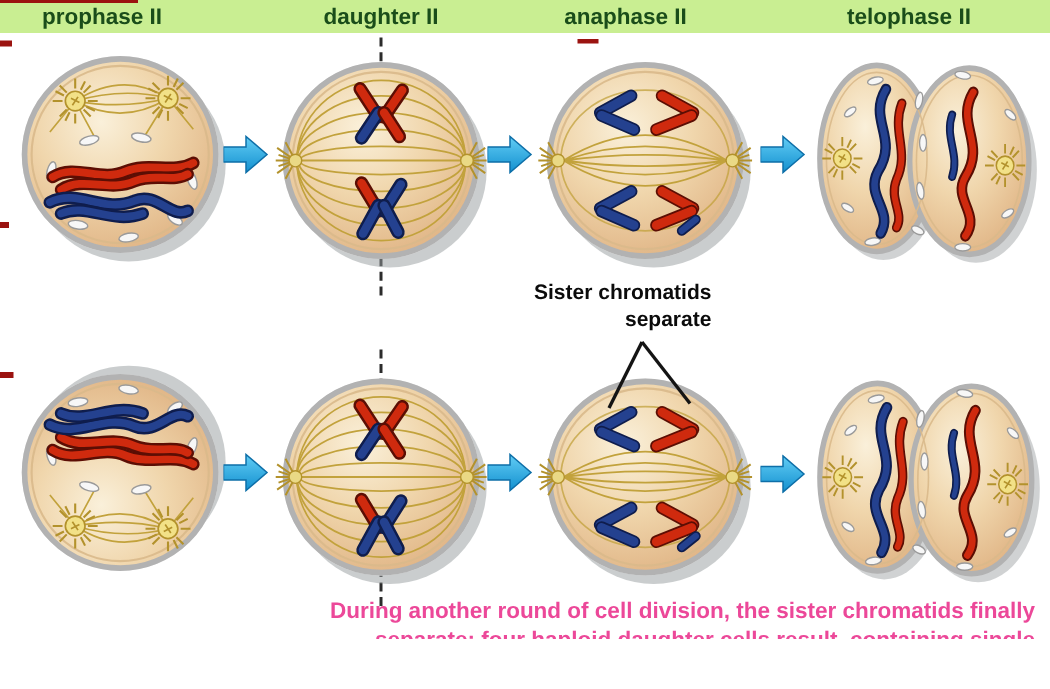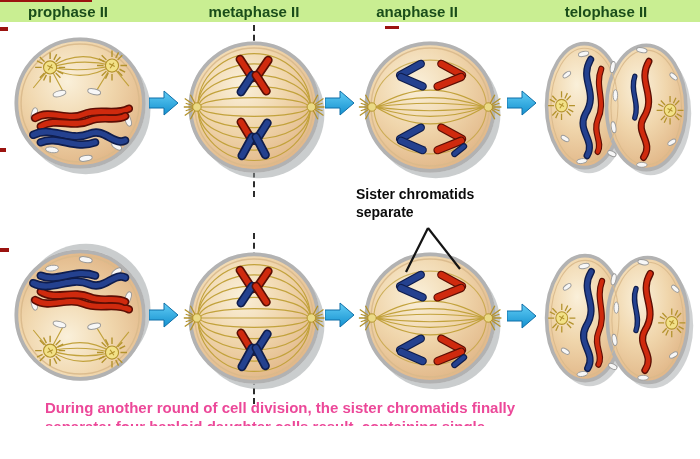--- a/index.html
+++ b/index.html
@@ -1,17 +1,17 @@
 <!DOCTYPE html>
 <html style="--header-bg: #c9ee92; --header-text: #1a4d1a; --arrow-blue: #2aa9e0; --chromosome-red: #cf2a0e; --chromosome-blue: #24418f; --spindle-gold: #c2a23c; --cell-fill: #eccfa2; --cell-ring: #b2b2b2; --artifact-red: #9b1310;"><head>
 <meta charset="utf-8">
 <style>
   html,body{margin:0;padding:0;background:#fff;}
   .canvas{position:relative;width:700px;height:426px;background:#fff;overflow:hidden;
-          font-family:"Liberation Sans",sans-serif;}
+          font-family:"Liberation Sans",sans-serif;text-align:right;}
   .header-band{position:absolute;left:0;top:0;width:700px;height:22px;
                background:var(--header-bg,#c9ee92);}
   .stage-label{position:absolute;top:1px;transform:translateX(-50%);white-space:nowrap;
                font-weight:700;font-size:15px;line-height:21px;
                color:var(--header-text,#1a4d1a);}
   .cell{position:absolute;}
   .flipv{transform:scaleY(-1);}
   .arrow{position:absolute;width:30px;height:26px;}
   .dashline{position:absolute;width:0;border-left:2px dashed #2c2c2c;}
   .annotation{position:absolute;font-weight:700;font-size:14px;line-height:18px;
@@ -173,21 +173,21 @@
     <g id="arrowR">
       <polygon points="0,8 15,8 15,1 29,13 15,25 15,18 0,18" fill="url(#gArrow)" stroke="#0e6fa8" stroke-width="1"></polygon>
     </g>
   </defs>
 </svg>
 
 <div class="canvas">
 
   <div class="header-band">
     <div class="stage-label" style="left:68px">prophase II</div>
-    <div class="stage-label" style="left:254px">metaphase II</div>
+    <div class="stage-label" style="left:254px">daughter II</div>
     <div class="stage-label" style="left:417px">anaphase II</div>
     <div class="stage-label" style="left:606px">telophase II</div>
   </div>
 
   <div class="red-mark" style="left:0;top:0;width:92px;height:2px"></div>
   <div class="red-mark" style="left:0;top:27px;width:8px;height:4px"></div>
   <div class="red-mark" style="left:0;top:148px;width:6px;height:4px"></div>
   <div class="red-mark" style="left:0;top:248px;width:9px;height:4px"></div>
   <div class="red-mark" style="left:385px;top:26px;width:14px;height:3px"></div>
 

